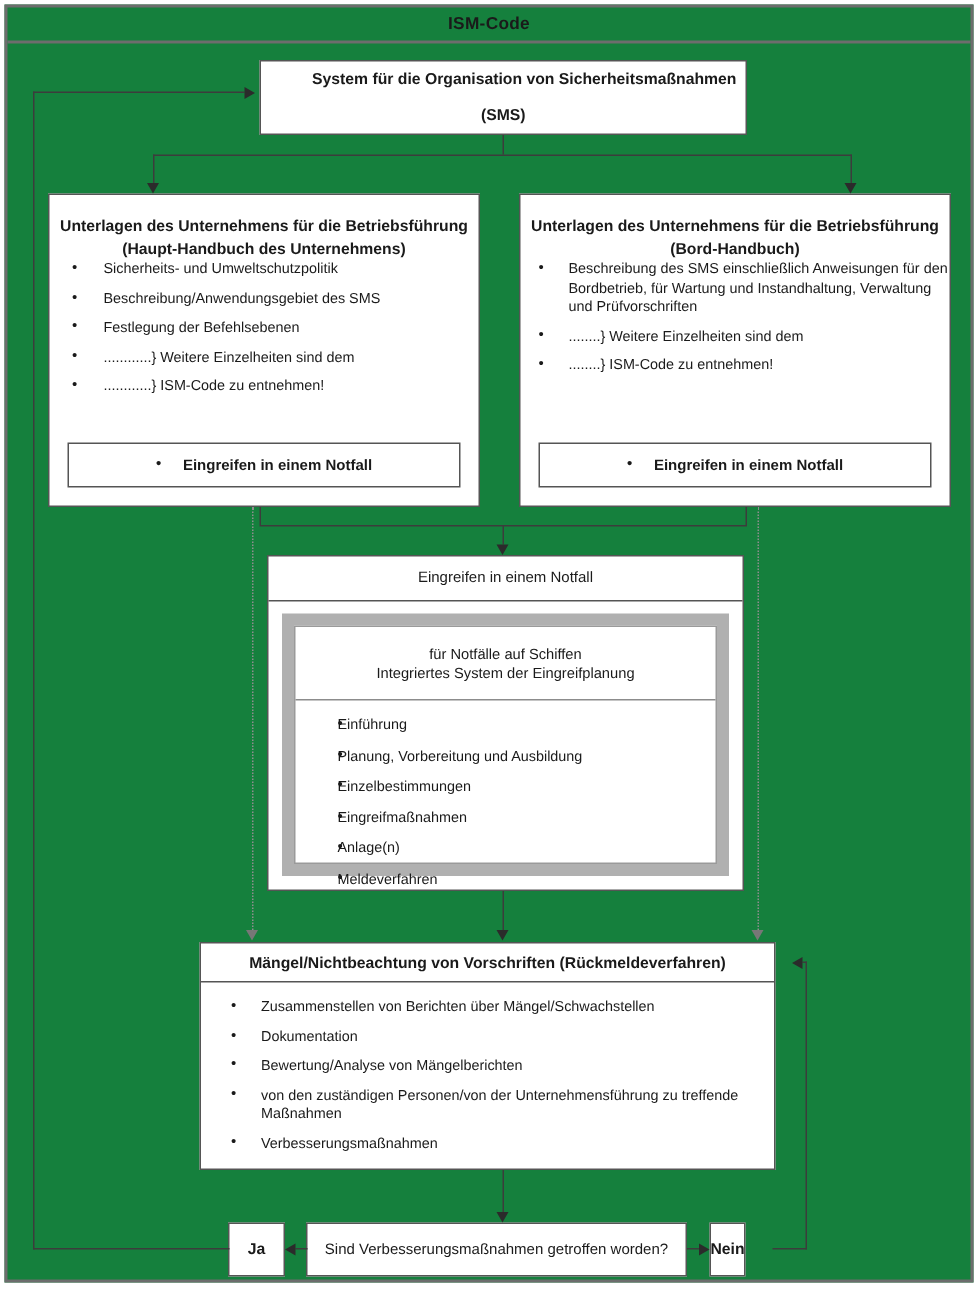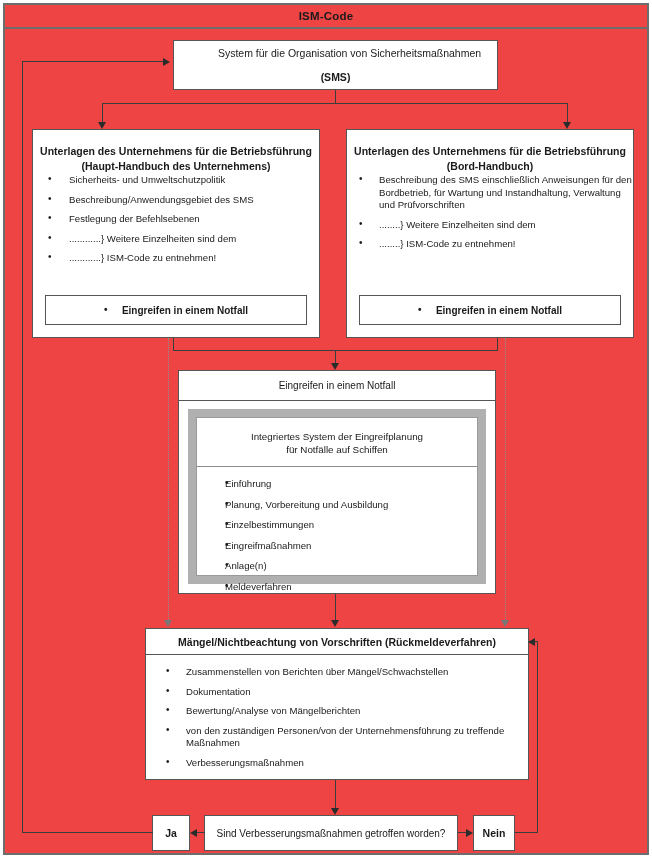--- a/index.html
+++ b/index.html
@@ -14,21 +14,21 @@
     color: #1a1a1a;
     overflow: hidden;
   }
 
   
   #outer-frame {
     position: absolute;
     left: 3px; top: 3px;
     width: 646px; height: 852px;
     border: 2px solid #6d6d6d;
-    background: #ef4444;
+    background: #15803d;
   }
   #title-bar {
     position: absolute;
     left: 0; top: 0;
     width: 100%; height: 24px;
     border-bottom: 2px solid #6d6d6d;
     display: flex; align-items: center; justify-content: center;
   }
   #title-bar .t {
     font-size: 11.5px; font-weight: bold; letter-spacing: .2px;
@@ -62,21 +62,21 @@
     left: 14px; top: -1px;
     font-size: 10px;
   }
 
   
   #sms-box {
     left: 168px; top: 35px; width: 325px; height: 50px;
     display: flex; flex-direction: column;
     align-items: center; justify-content: center;
   }
-  #sms-box .l1 { font-size: 10.5px; font-weight: normal; padding-left: 28px; }
+  #sms-box .l1 { font-size: 10.5px; font-weight: bold; padding-left: 28px; }
   #sms-box .l2 { font-size: 10.5px; font-weight: bold; margin-top: 12px; }
 
   
   #haupt-box { left: 27px; top: 124px; width: 288px; height: 209px; }
   #bord-box  { left: 341px; top: 124px; width: 288px; height: 209px; }
   .manual-hdr { margin-top: 14px; }
   .manual-list { margin-top: 16px; }
   #haupt-box ul.bl li { padding-left: 36px; margin-bottom: 7px; }
   #haupt-box ul.bl li:before { left: 15px; }
   #bord-box ul.bl li { padding-left: 32px; margin-bottom: 7px; }
@@ -120,34 +120,34 @@
     text-align: center;
     font-size: 9.8px; line-height: 13px;
     padding: 12px 6px 10px 6px;
     border-bottom: 1px solid #8c8c8c;
   }
   #inner-list { padding-top: 11px; }
   #inner-list li { padding-left: 28px; margin-bottom: 8px; }
   #inner-list li:before { left: 28px; }
 
   
-  #maengel-box { left: 140px; top: 623px; width: 384px; height: 152px; }
+  #maengel-box { left: 128px; top: 623px; width: 384px; height: 152px; }
   #maengel-hdr {
     height: 26px; border-bottom: 1.5px solid #555;
     display: flex; align-items: center; justify-content: center;
     font-size: 10.5px; font-weight: bold;
   }
   #maengel-list { padding-top: 11px; }
   #maengel-list li { padding-left: 40px; margin-bottom: 7px; }
   #maengel-list li:before { left: 20px; }
 
   
   #ja-box { left: 147px; top: 810px; width: 38px; height: 36px;
             display:flex; align-items:center; justify-content:center; }
-  #nein-box { left: 468px; top: 810px; width: 42px; height: 36px;
+  #nein-box { left: 468px; top: 810px; width: 24px; height: 36px;
               display:flex; align-items:center; justify-content:center; }
   #question-box { left: 199px; top: 810px; width: 254px; height: 36px;
                   display:flex; align-items:center; justify-content:center; }
   #ja-box .t, #nein-box .t { font-size: 10.5px; font-weight: bold; }
   #question-box .t { font-size: 10px; }
 
   
   .ln { position: absolute; background: #3c3c3c; }
   .lnv { width: 1.4px; }
   .lnh { height: 1.4px; }
@@ -211,22 +211,22 @@
     <div class="sub-box">
       <span class="sb-txt">Eingreifen in einem Notfall</span>
     </div>
   </div>
 
   <div class="box" id="notfall-box">
     <div id="notfall-hdr">Eingreifen in einem Notfall</div>
     <div id="gray-frame">
       <div id="inner-white">
         <div id="inner-hdr">
+          <div>für Notfälle auf Schiffen</div>
           <div>Integriertes System der Eingreifplanung</div>
-          <div>für Notfälle auf Schiffen</div>
         </div>
         <ul class="bl" id="inner-list">
           <li>Einführung</li>
           <li>Planung, Vorbereitung und Ausbildung</li>
           <li>Einzelbestimmungen</li>
           <li>Eingreifmaßnahmen</li>
           <li>Anlage(n)</li>
           <li>Meldeverfahren</li>
         </ul>
       </div>

